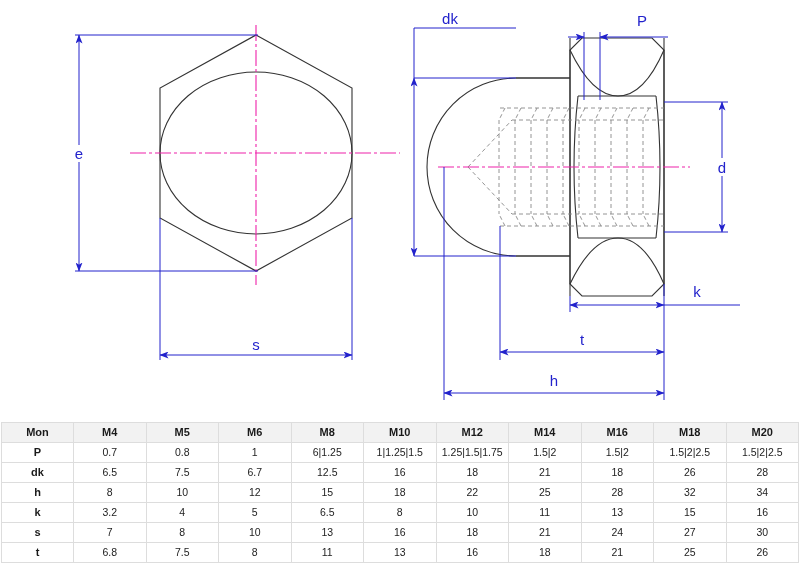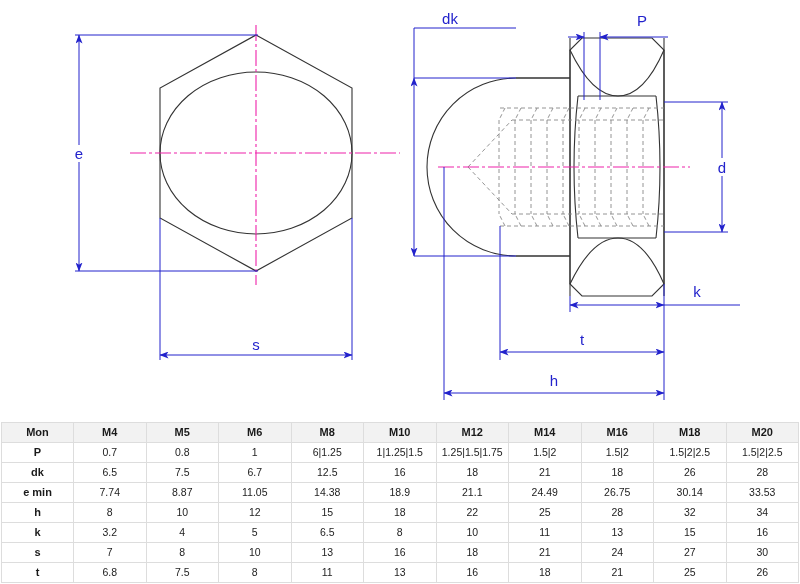--- a/index.html
+++ b/index.html
@@ -255,33 +255,20 @@
           <td class="cell">6.7</td>
           <td class="cell">12.5</td>
           <td class="cell">16</td>
           <td class="cell">18</td>
           <td class="cell">21</td>
           <td class="cell">18</td>
           <td class="cell">26</td>
           <td class="cell">28</td>
         </tr>
         <tr>
-          <th class="row-head">e min</th>
-          <td class="cell">7.74</td>
-          <td class="cell">8.87</td>
-          <td class="cell">11.05</td>
-          <td class="cell">14.38</td>
-          <td class="cell">18.9</td>
-          <td class="cell">21.1</td>
-          <td class="cell">24.49</td>
-          <td class="cell">26.75</td>
-          <td class="cell">30.14</td>
-          <td class="cell">33.53</td>
-        </tr>
-        <tr>
           <th class="row-head">h</th>
           <td class="cell">8</td>
           <td class="cell">10</td>
           <td class="cell">12</td>
           <td class="cell">15</td>
           <td class="cell">18</td>
           <td class="cell">22</td>
           <td class="cell">25</td>
           <td class="cell">28</td>
           <td class="cell">32</td>

